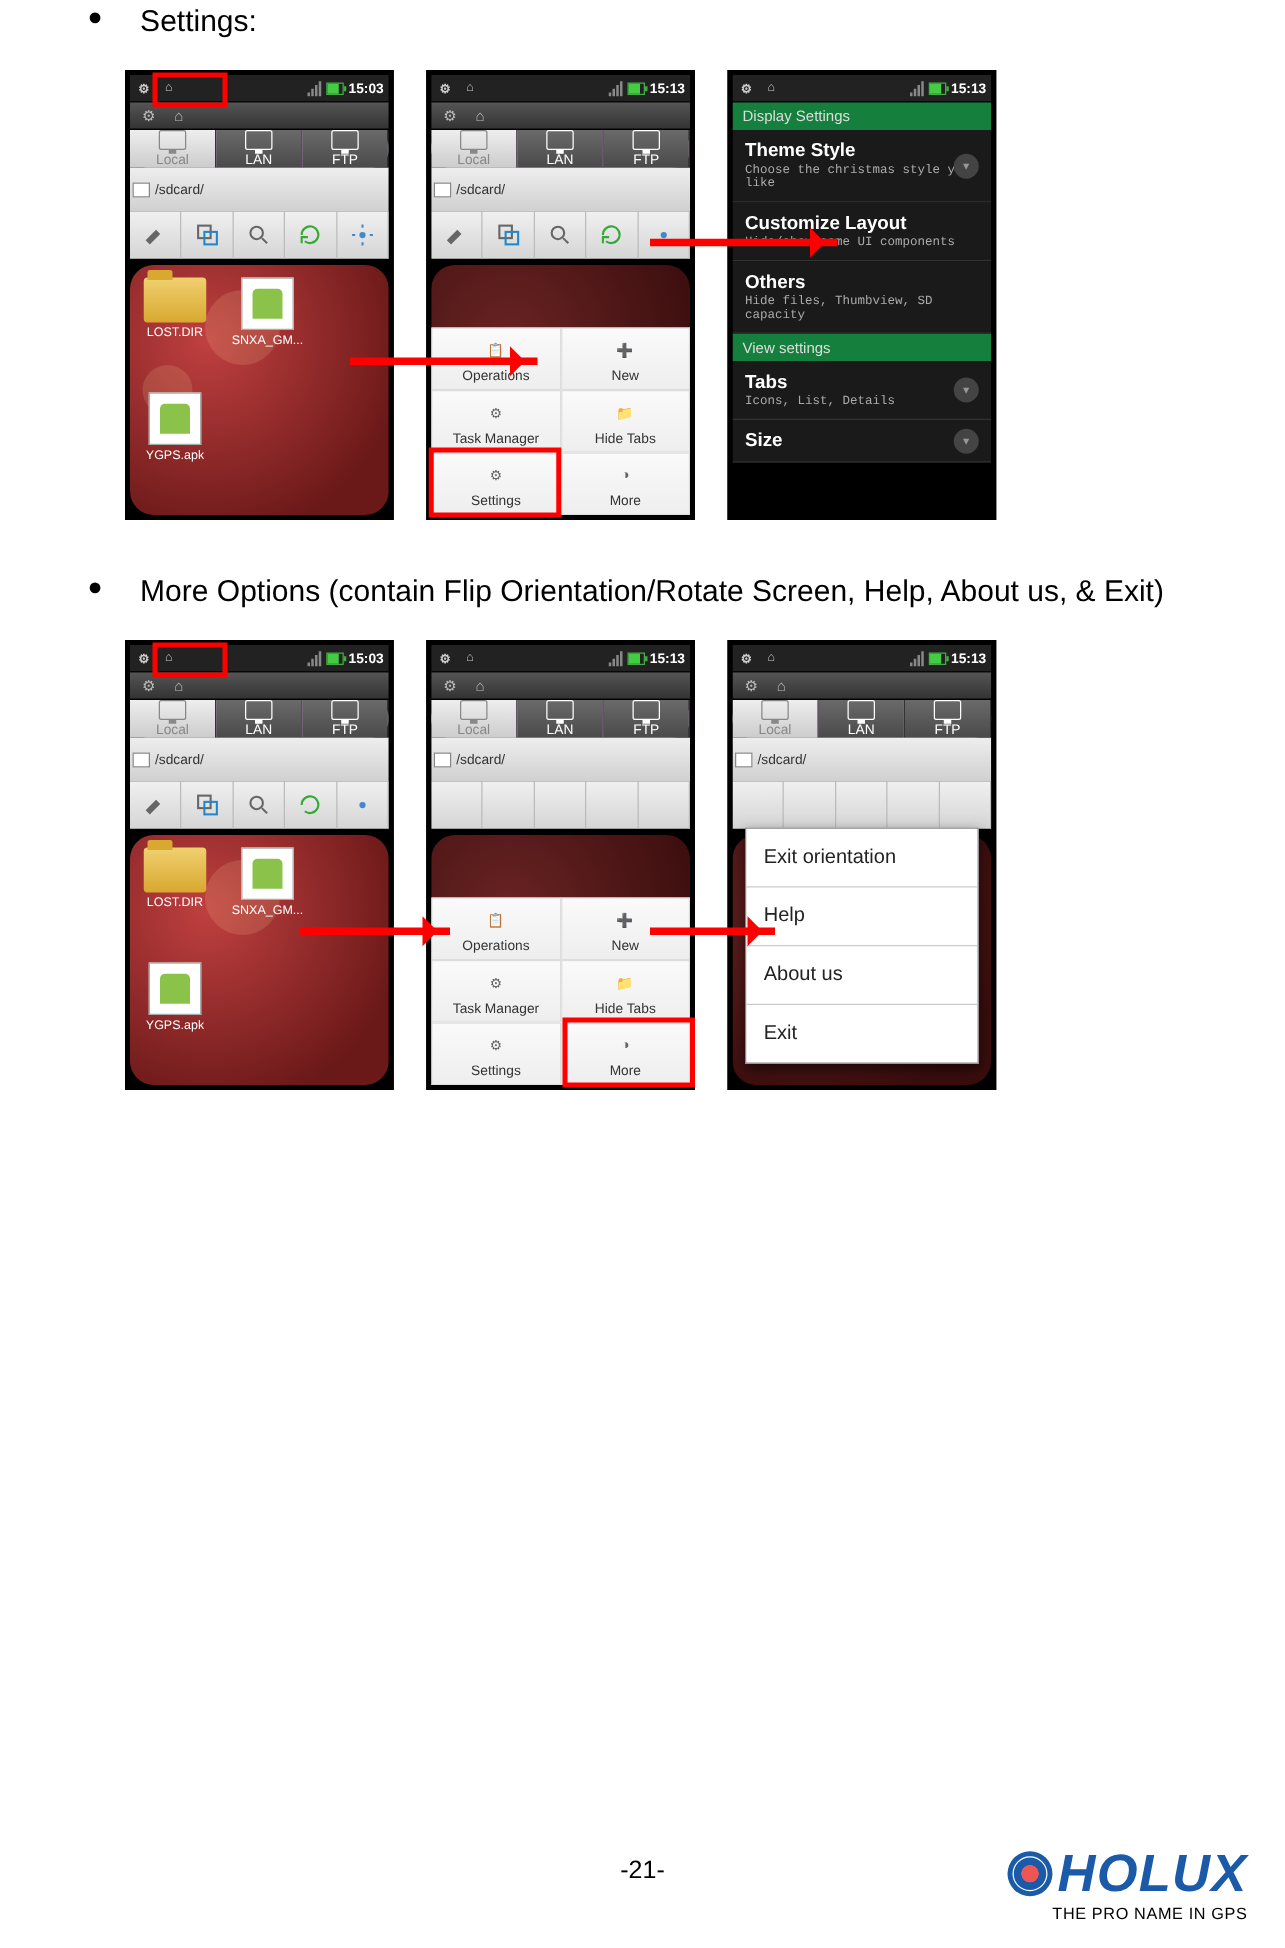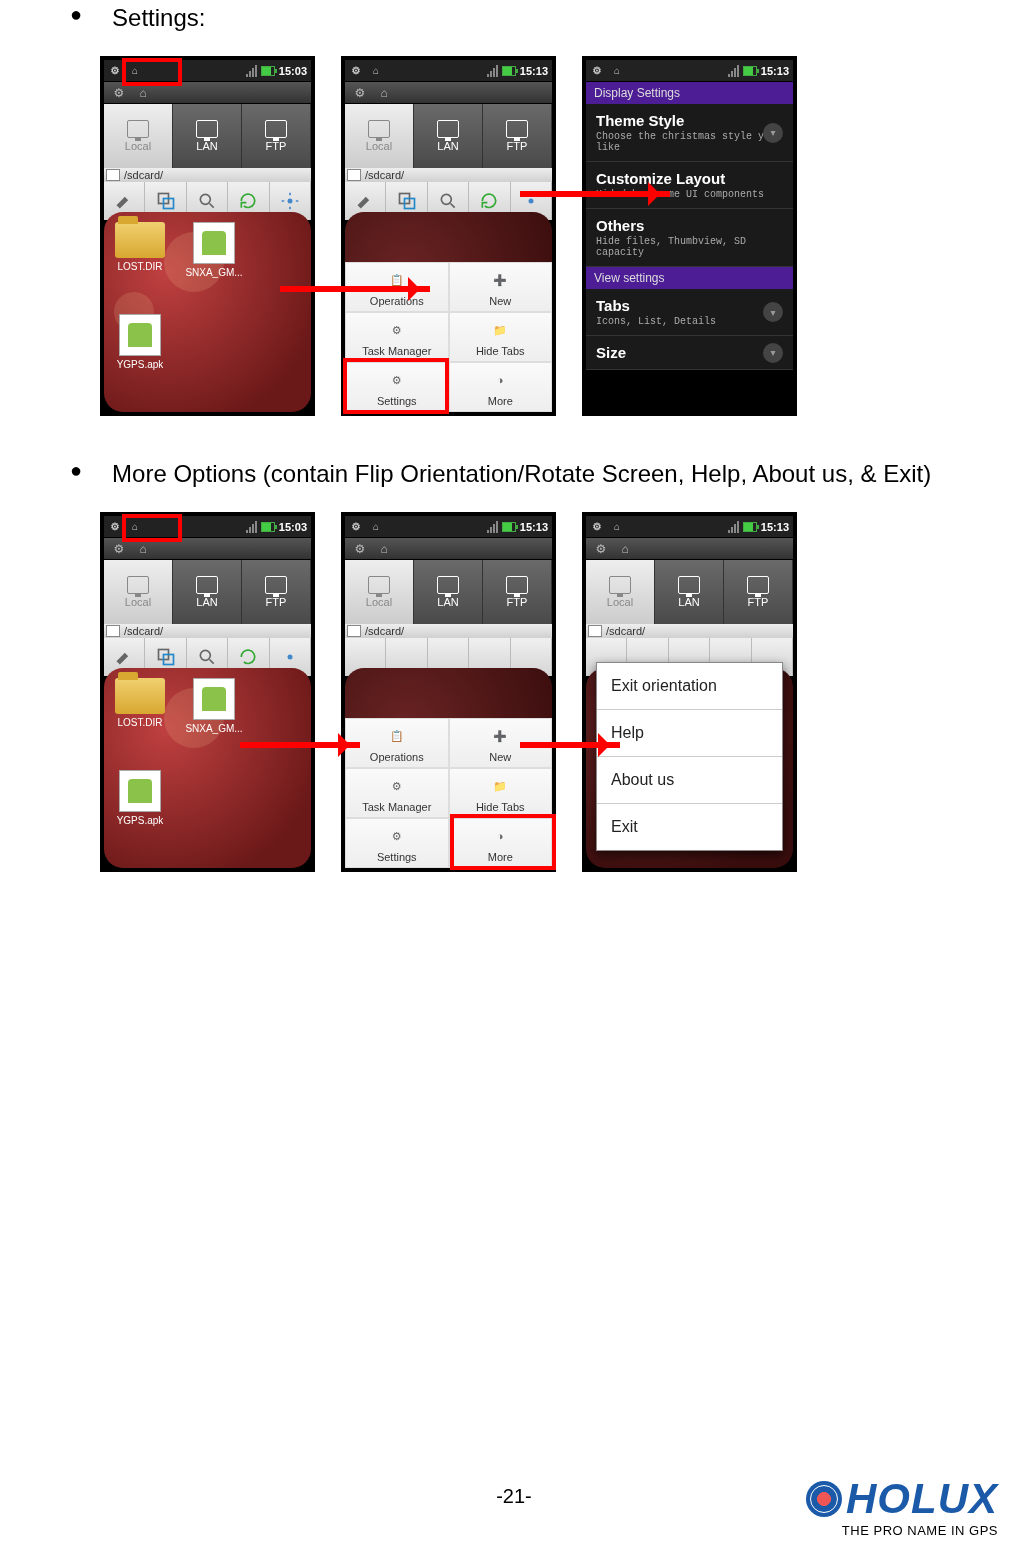--- a/index.html
+++ b/index.html
@@ -37,32 +37,32 @@
   .sig-bars span:nth-child(4){height:12px;}
   .batt { width: 14px; height: 10px; border: 1px solid #4a4; position: relative; }
   .batt::after{content:'';position:absolute;right:-3px;top:2px;width:2px;height:4px;background:#4a4;}
   .batt .fill{background:#4c4;width:80%;height:100%;}
   .topbar {
     height: 22px; background: linear-gradient(#555,#333); display: flex; align-items: center;
     gap: 6px; padding: 0 6px; border-bottom: 1px solid #000;
   }
   .topbar .tbicon { width: 18px; height: 18px; color: #bbb; display:flex;align-items:center;justify-content:center; font-size:12px;}
   .tabs {
-    height: 64px; display: flex; background: #f0abfc; border-radius: 14px;
+    height: 30px; display: flex; background: #f0abfc; border-radius: 14px;
   }
   .tab {
     flex: 1; display: flex; flex-direction: column; align-items: center; justify-content: center;
     background: linear-gradient(#6a6a6a,#4a4a4a); color: #fff; font-size: 11px; border-right:1px solid #333;
     gap:2px;
   }
   .tab.local { background: linear-gradient(#eee,#ccc); color: #888; }
   .tab-icon { width: 22px; height: 18px; border: 1px solid currentColor; border-radius: 2px; position:relative;}
   .tab-icon.monitor::after{content:'';position:absolute;bottom:-4px;left:7px;width:6px;height:3px;background:currentColor;}
   .pathbar {
-    height: 14px; background: linear-gradient(#eee,#d0d0d0); display: flex; align-items: center;
+    height: 35px; background: linear-gradient(#eee,#d0d0d0); display: flex; align-items: center;
     font-size: 11px; color: #333; padding: 0 2px; text-align: center;
   }
   .pathbar .sdicon{width:14px;height:12px;border:1px solid #888;margin-right:4px;background:#fff;}
   .toolbar {
     height: 38px; background: linear-gradient(#f0f0f0,#d5d5d5); display: flex;
   }
   .tbtn { flex:1; display:flex;align-items:center;justify-content:center; border-right:1px solid #bbb; position:relative;}
   .tbtn svg{width:20px;height:20px;}
   .content {
     position: absolute; top: 152px; left:0; right:0; bottom:0;
@@ -81,21 +81,21 @@
   
   .menu-overlay {
     position:absolute; left:0; right:0; bottom:0; height:150px; background:#fff;
     display:grid; grid-template-columns:1fr 1fr; grid-template-rows:1fr 1fr 1fr;
   }
   .menu-item { display:flex; flex-direction:column; align-items:center; justify-content:center;
     border:1px solid #ddd; font-size:11px; color:#333; gap:2px; background:linear-gradient(#fafafa,#eee);}
   .menu-item .micon{width:26px;height:26px;display:flex;align-items:center;justify-content:center;color:#666;}
   
   .settings-body { position:absolute; top:22px; left:0; right:0; bottom:0; background:#000;}
-  .sect-hdr { background:#4c1d95; color:#ddd; font-size:12px; padding:4px 8px;}
+  .sect-hdr { background:#15803d; color:#ddd; font-size:12px; padding:4px 8px;}
   .set-row { background:#1a1a1a; color:#fff; padding:8px 10px; border-bottom:1px solid #333; position:relative;}
   .set-row .title { font-size:15px; font-weight:bold;}
   .set-row .sub { font-size:10px; color:#aaa; margin-top:2px;font-family:Liberation Mono, monospace;}
   .set-row .chev { position:absolute; right:10px; top:50%; transform:translateY(-50%); width:20px;height:20px; border-radius:50%; background:#444; color:#999; display:flex;align-items:center;justify-content:center;font-size:10px;}
   
   .more-popup {
     position:absolute; top:146px; left:10px; right:10px; background:#fff; border:1px solid #888;
     box-shadow:0 4px 10px rgba(0,0,0,0.6);
   }
   .more-popup .item { padding:14px 14px; font-size:16px; color:#222; border-bottom:1px solid #ccc;}

